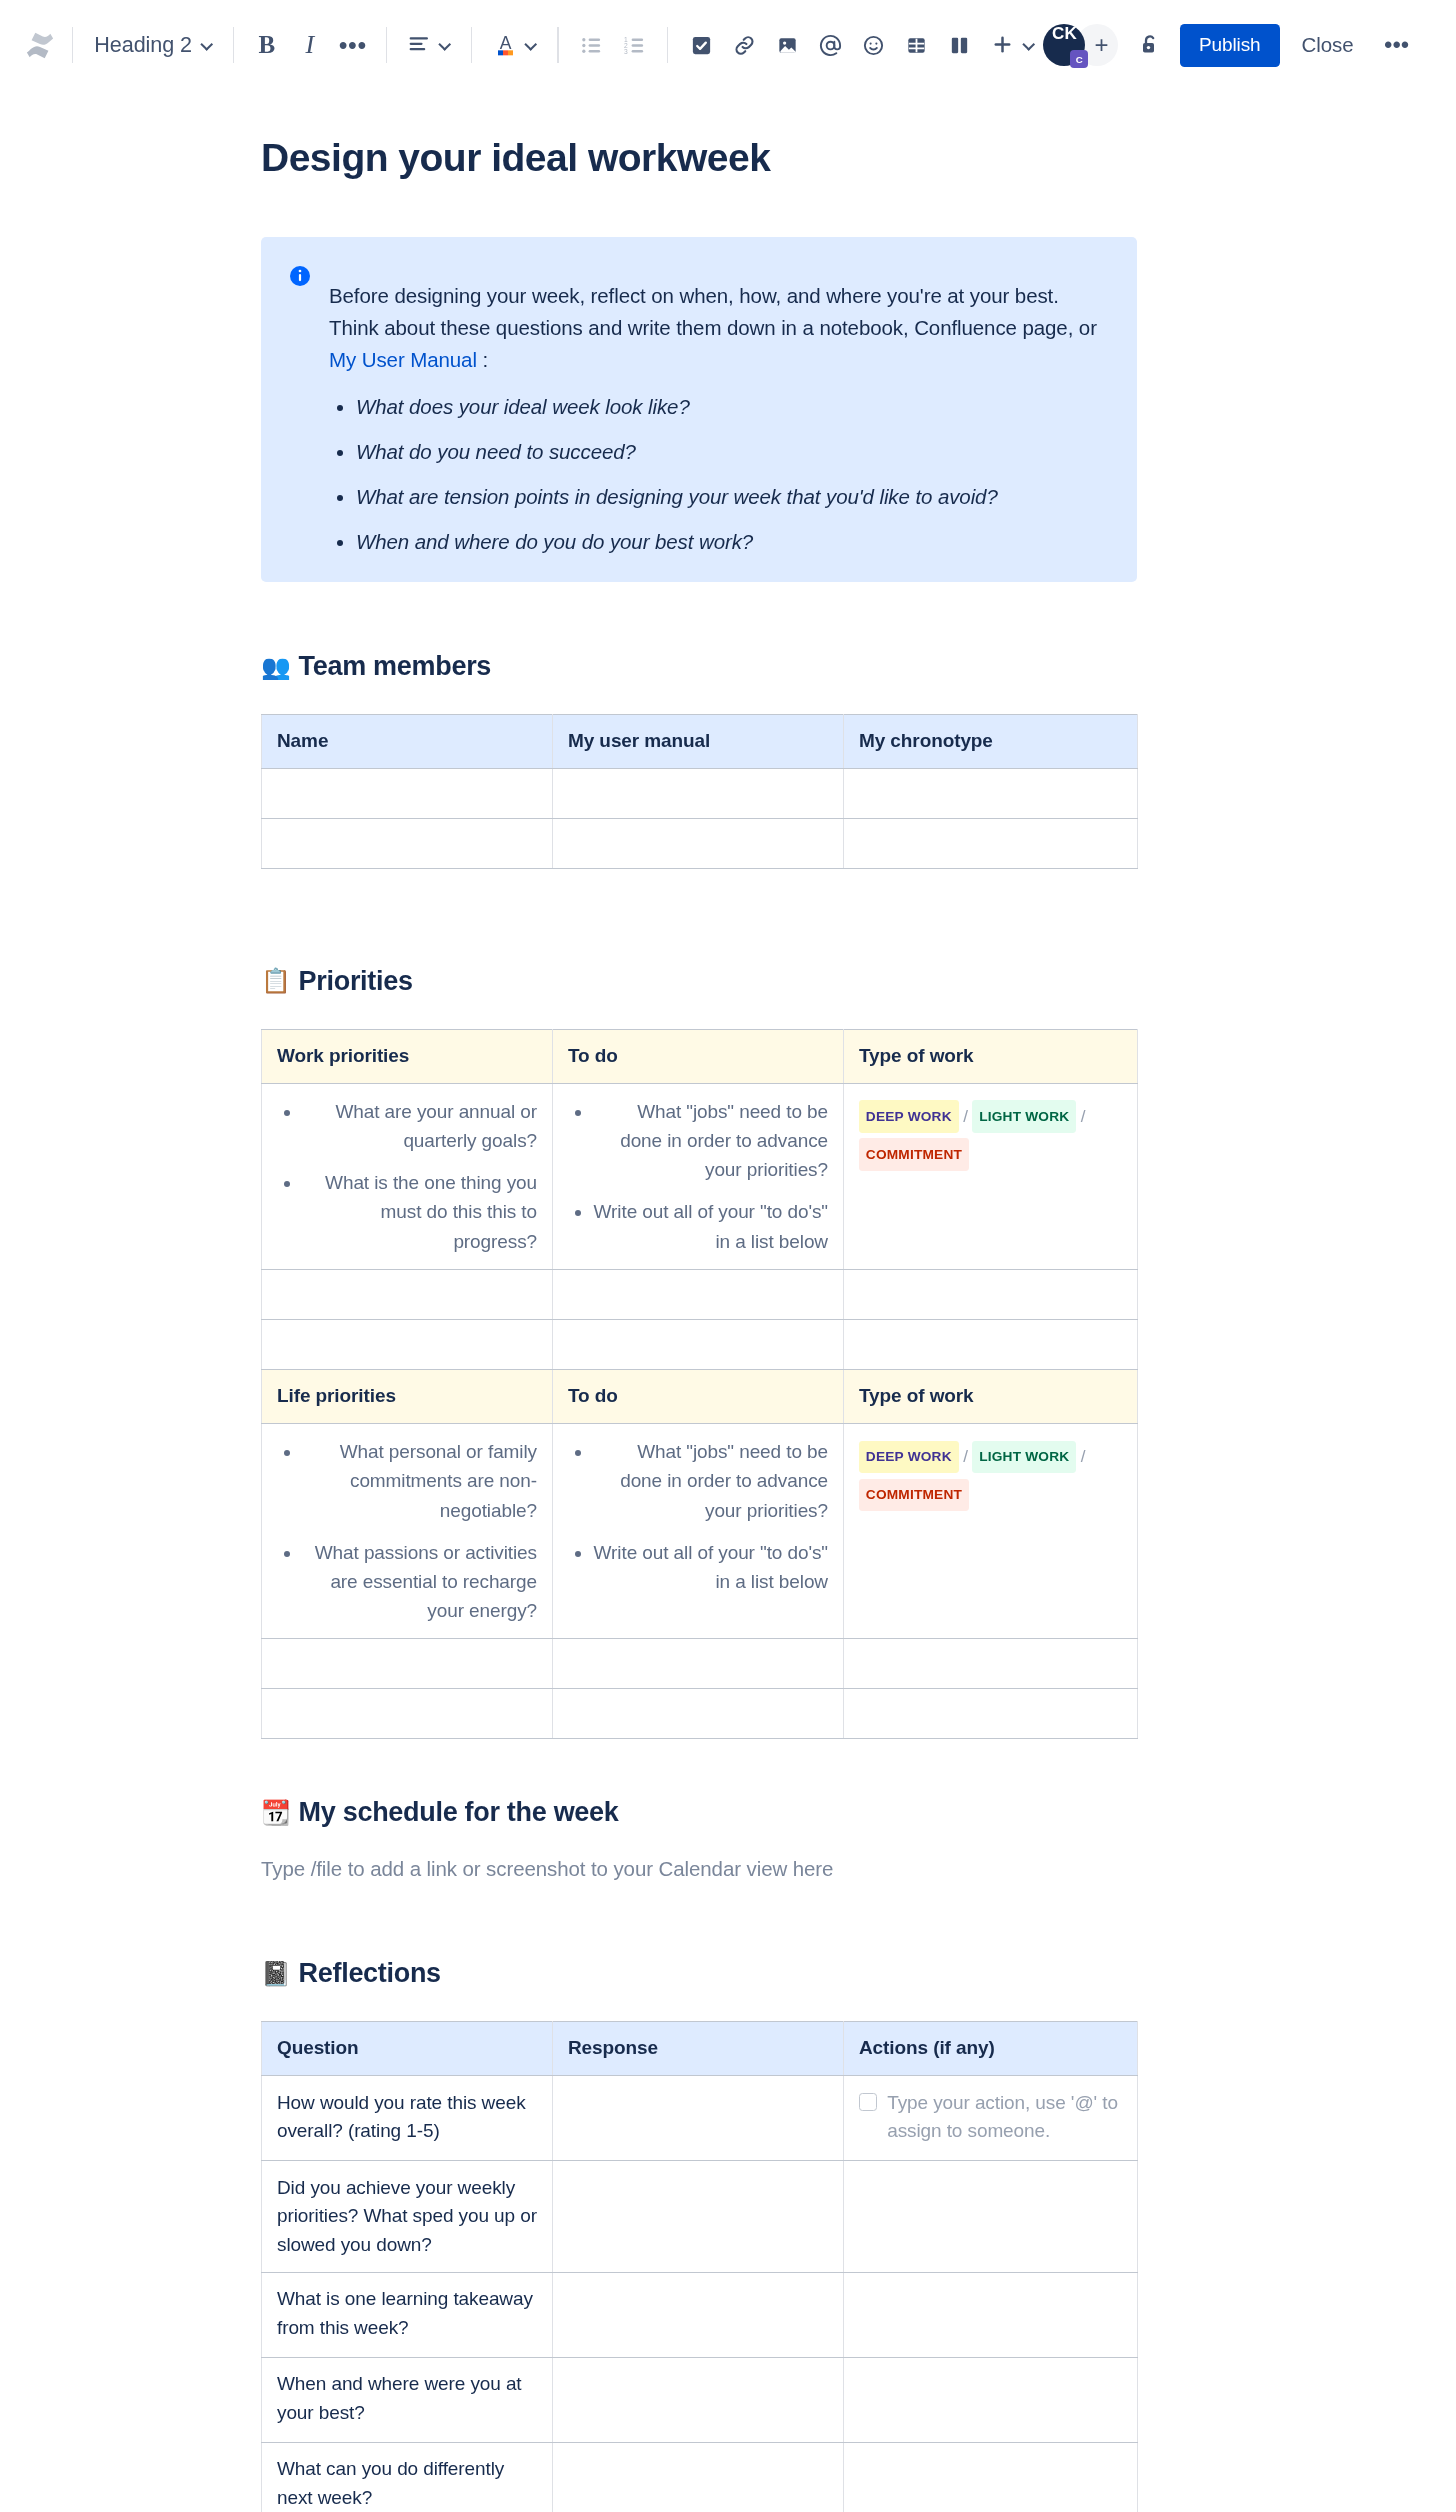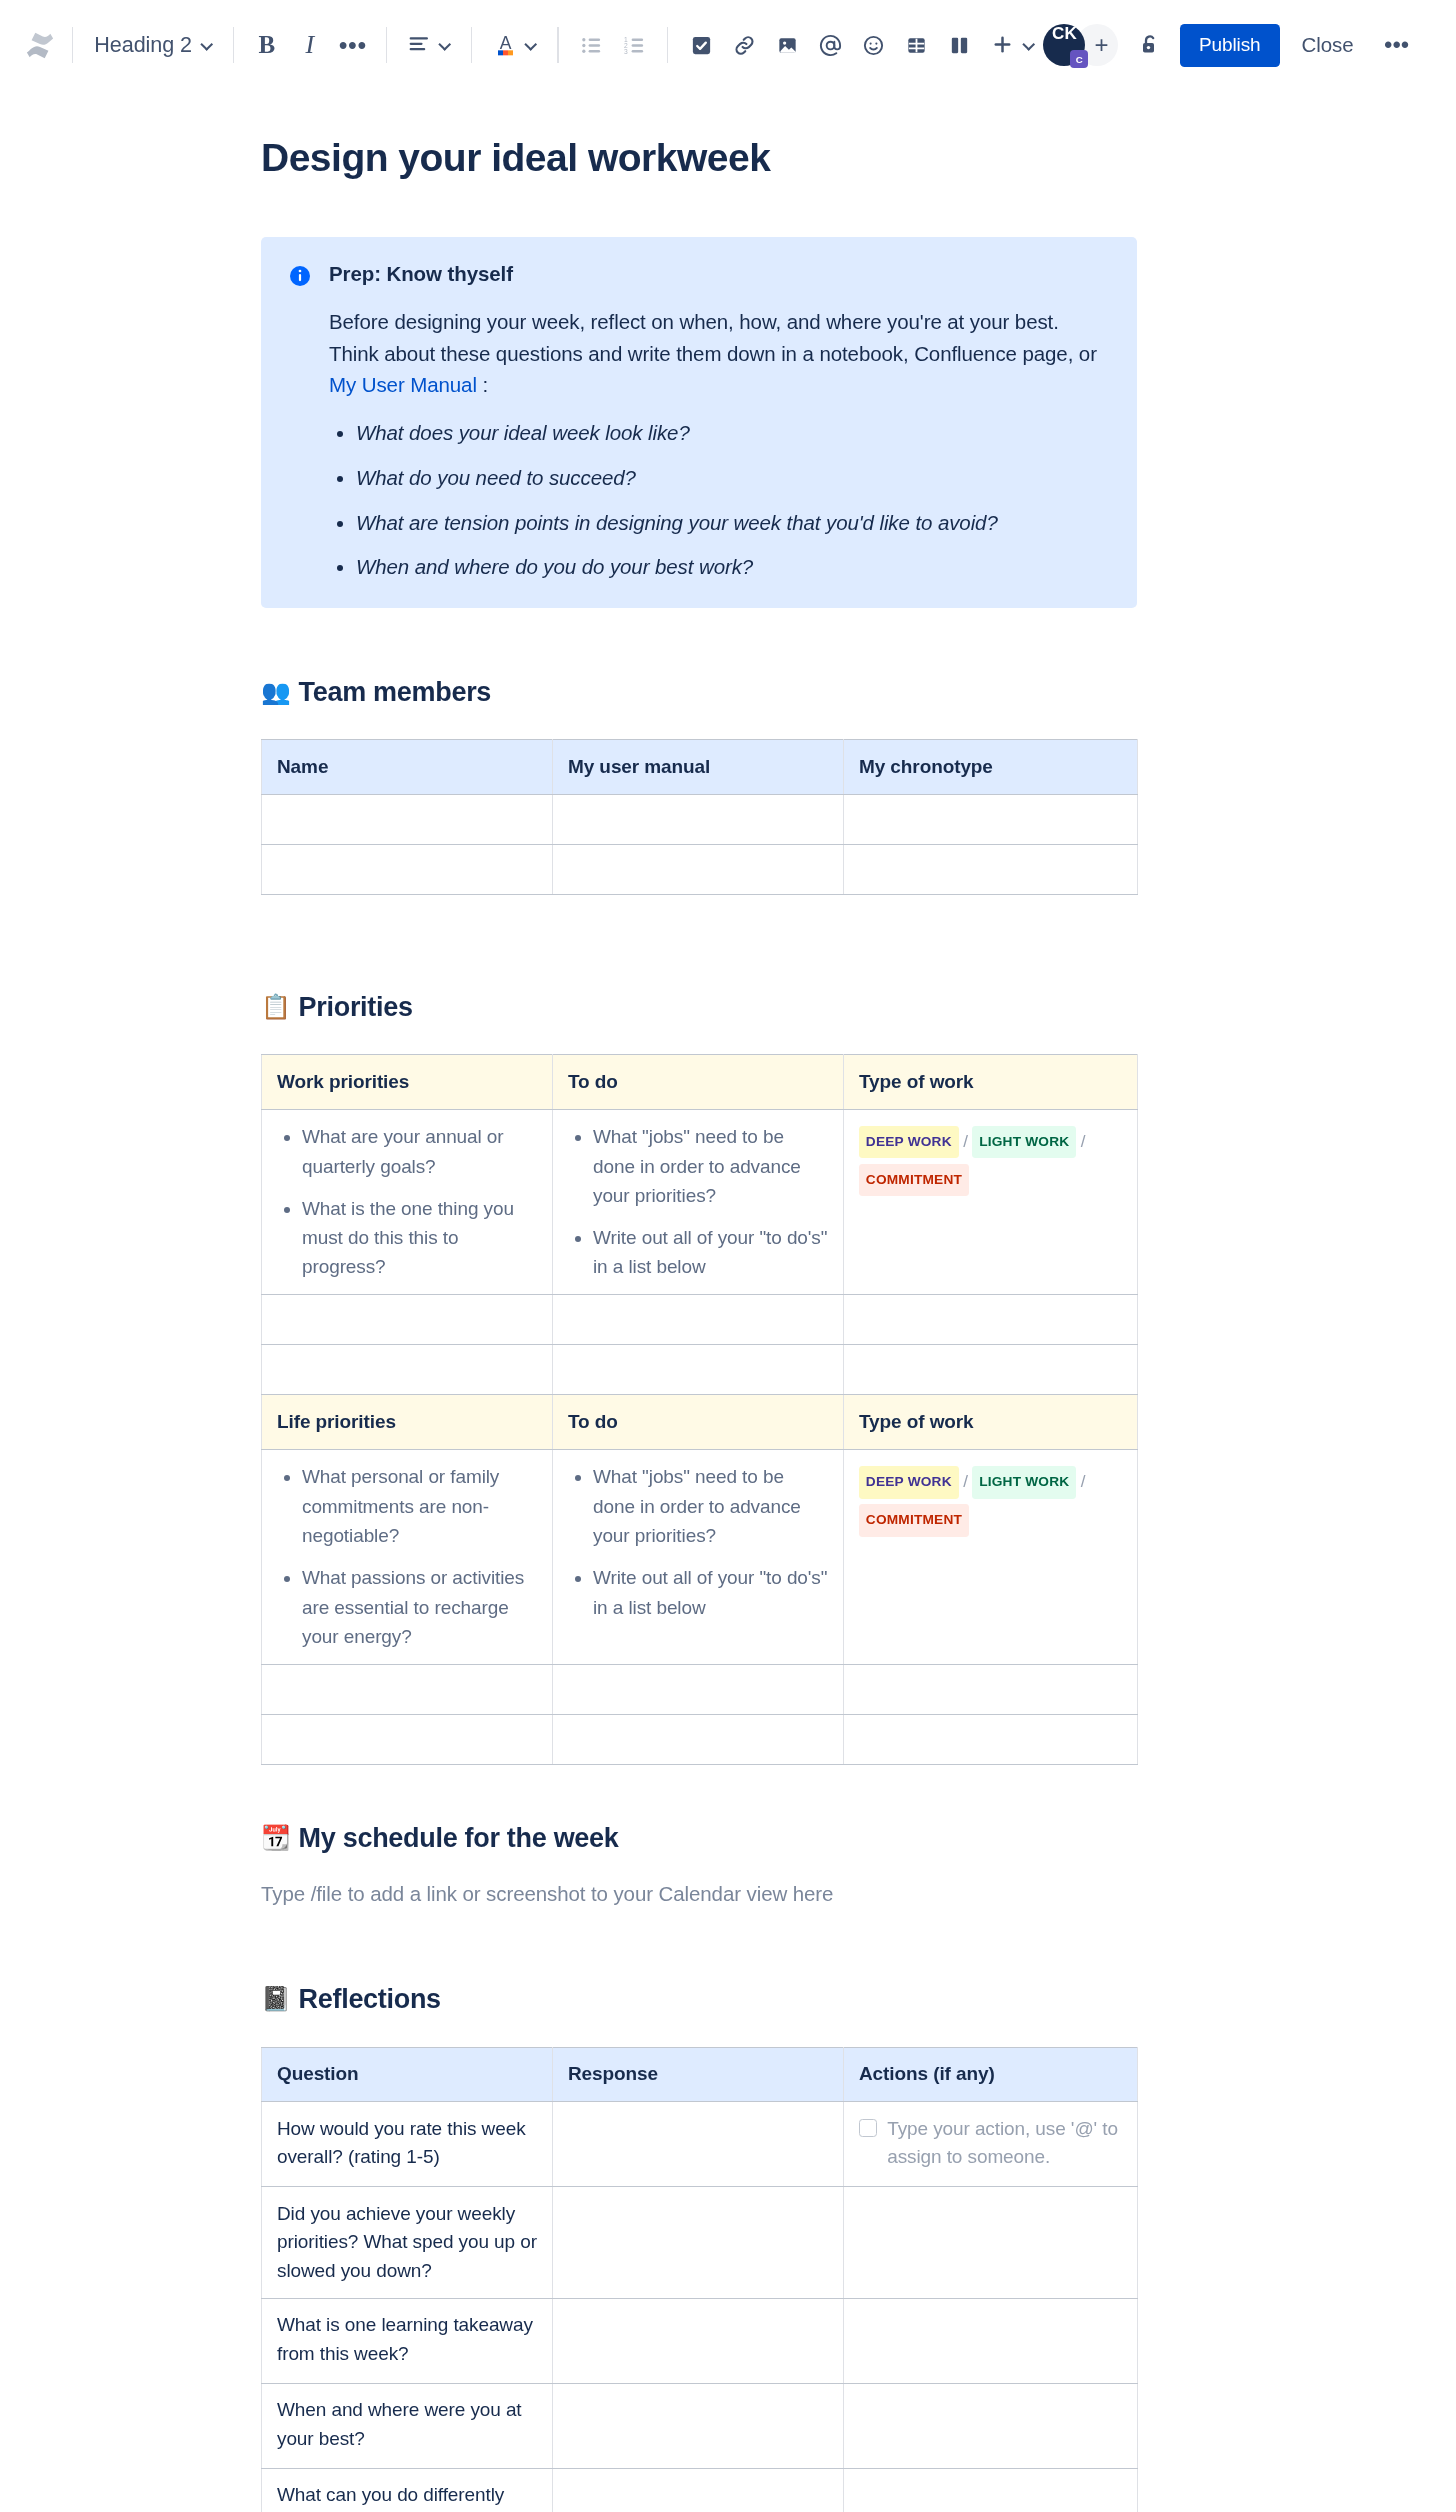--- a/index.html
+++ b/index.html
@@ -234,21 +234,21 @@
   table.cf th { font-weight: bold; }
 
   .hdr-blue { background: #deebff; }
   .hdr-cream { background: #fffae6; }
 
   .col-a { width: 291px; }
   .col-b { width: 291px; }
   .col-c { width: 294px; }
   .r-empty td { height: 50px; }
 
-  .cell-list { padding-left: 25px; margin: 0; }
+  .cell-list { padding-left: 25px; margin: 0; text-align: right; }
   .cell-list li {
     color: #5e6c84;
     font-size: 19px;
     line-height: 1.55;
     margin-bottom: 12.5px;
     letter-spacing: -0.1px;
   }
   .cell-list li:last-child { margin-bottom: 0; }
 
   .link-blue { color: #0052cc; }
@@ -466,21 +466,20 @@
 
     <div class="info-panel">
       <div class="info-icon">
         <svg width="24" height="24" viewBox="0 0 24 24">
           <circle cx="12" cy="12" r="10" fill="#0065ff"></circle>
           <rect x="10.9" y="10" width="2.2" height="7.2" rx="1.1" fill="#fff"></rect>
           <circle cx="12" cy="7" r="1.35" fill="#fff"></circle>
         </svg>
       </div>
       <div class="info-body">
-        <div class="info-title">Prep: Know thyself</div>
         <p class="info-para">
           <span>Before designing your week, reflect on when, how, and where you're at your best. Think about these questions and write them down in a notebook, Confluence page, or </span><a href="#">My User Manual</a><span> :</span>
         </p>
         <ul class="info-list">
           <li>What does your ideal week look like?</li>
           <li>What do you need to succeed?</li>
           <li>What are tension points in designing your week that you'd like to avoid?</li>
           <li>When and where do you do your best work?</li>
         </ul>
       </div>

